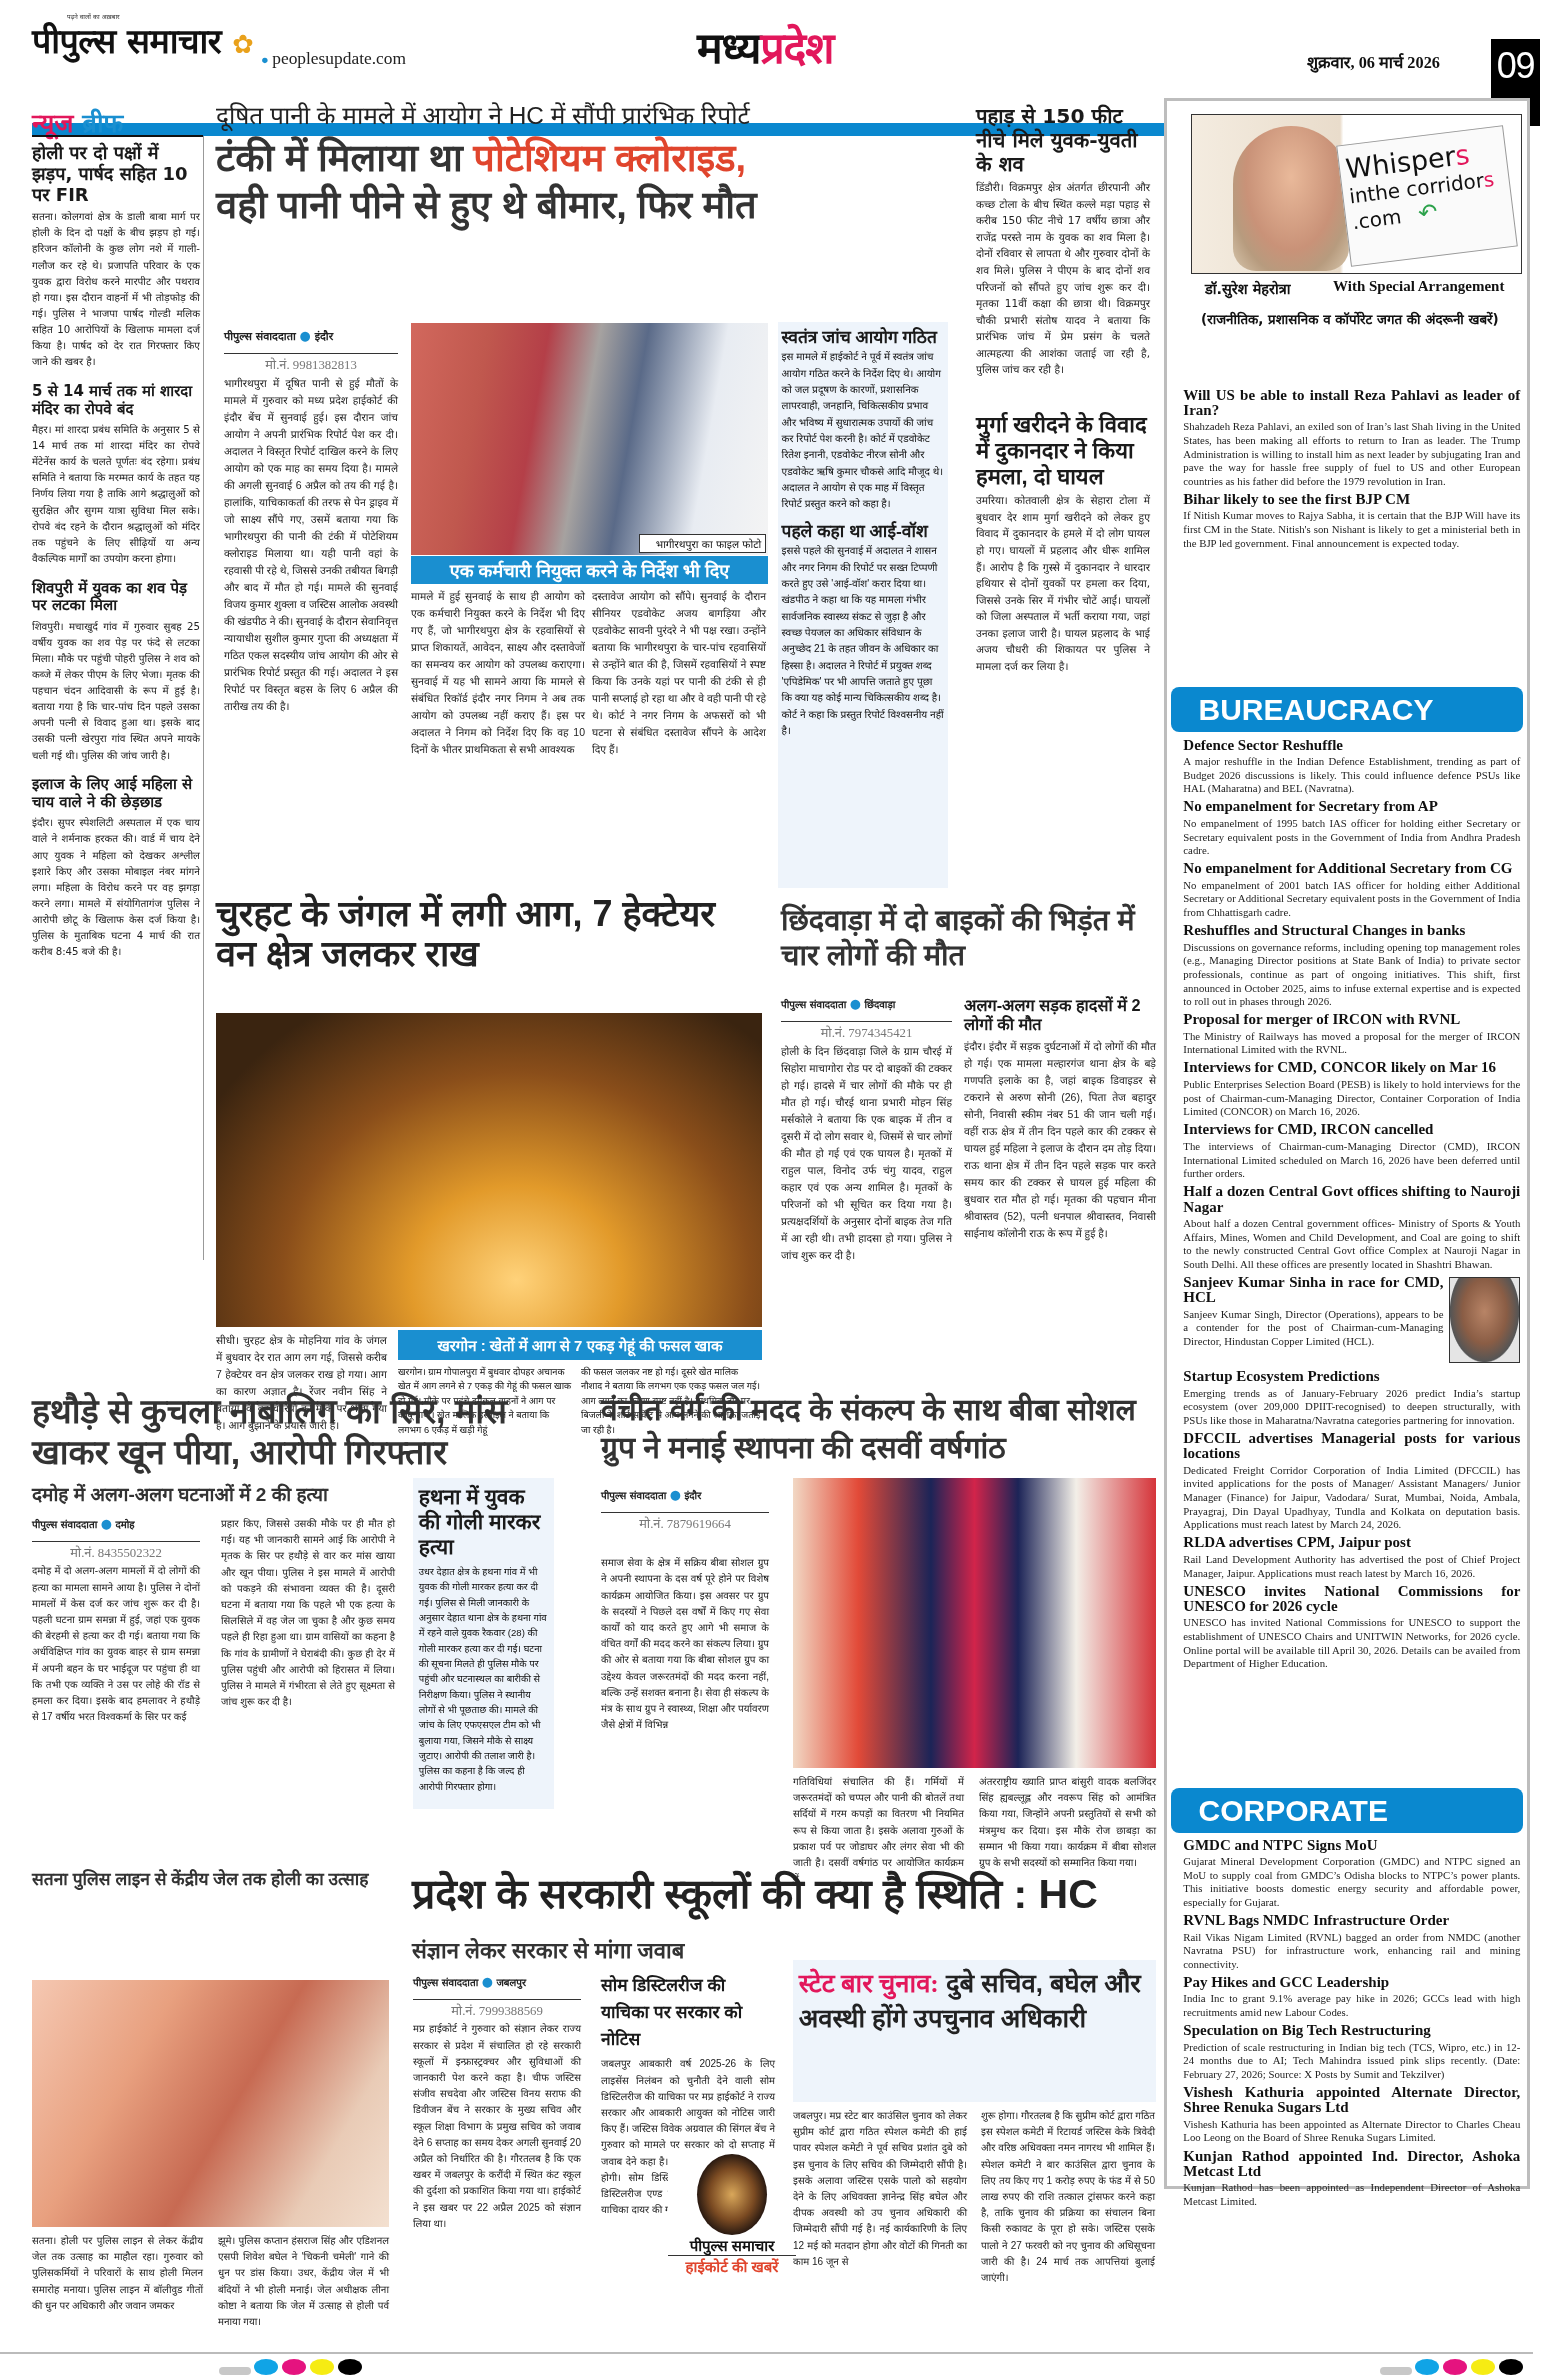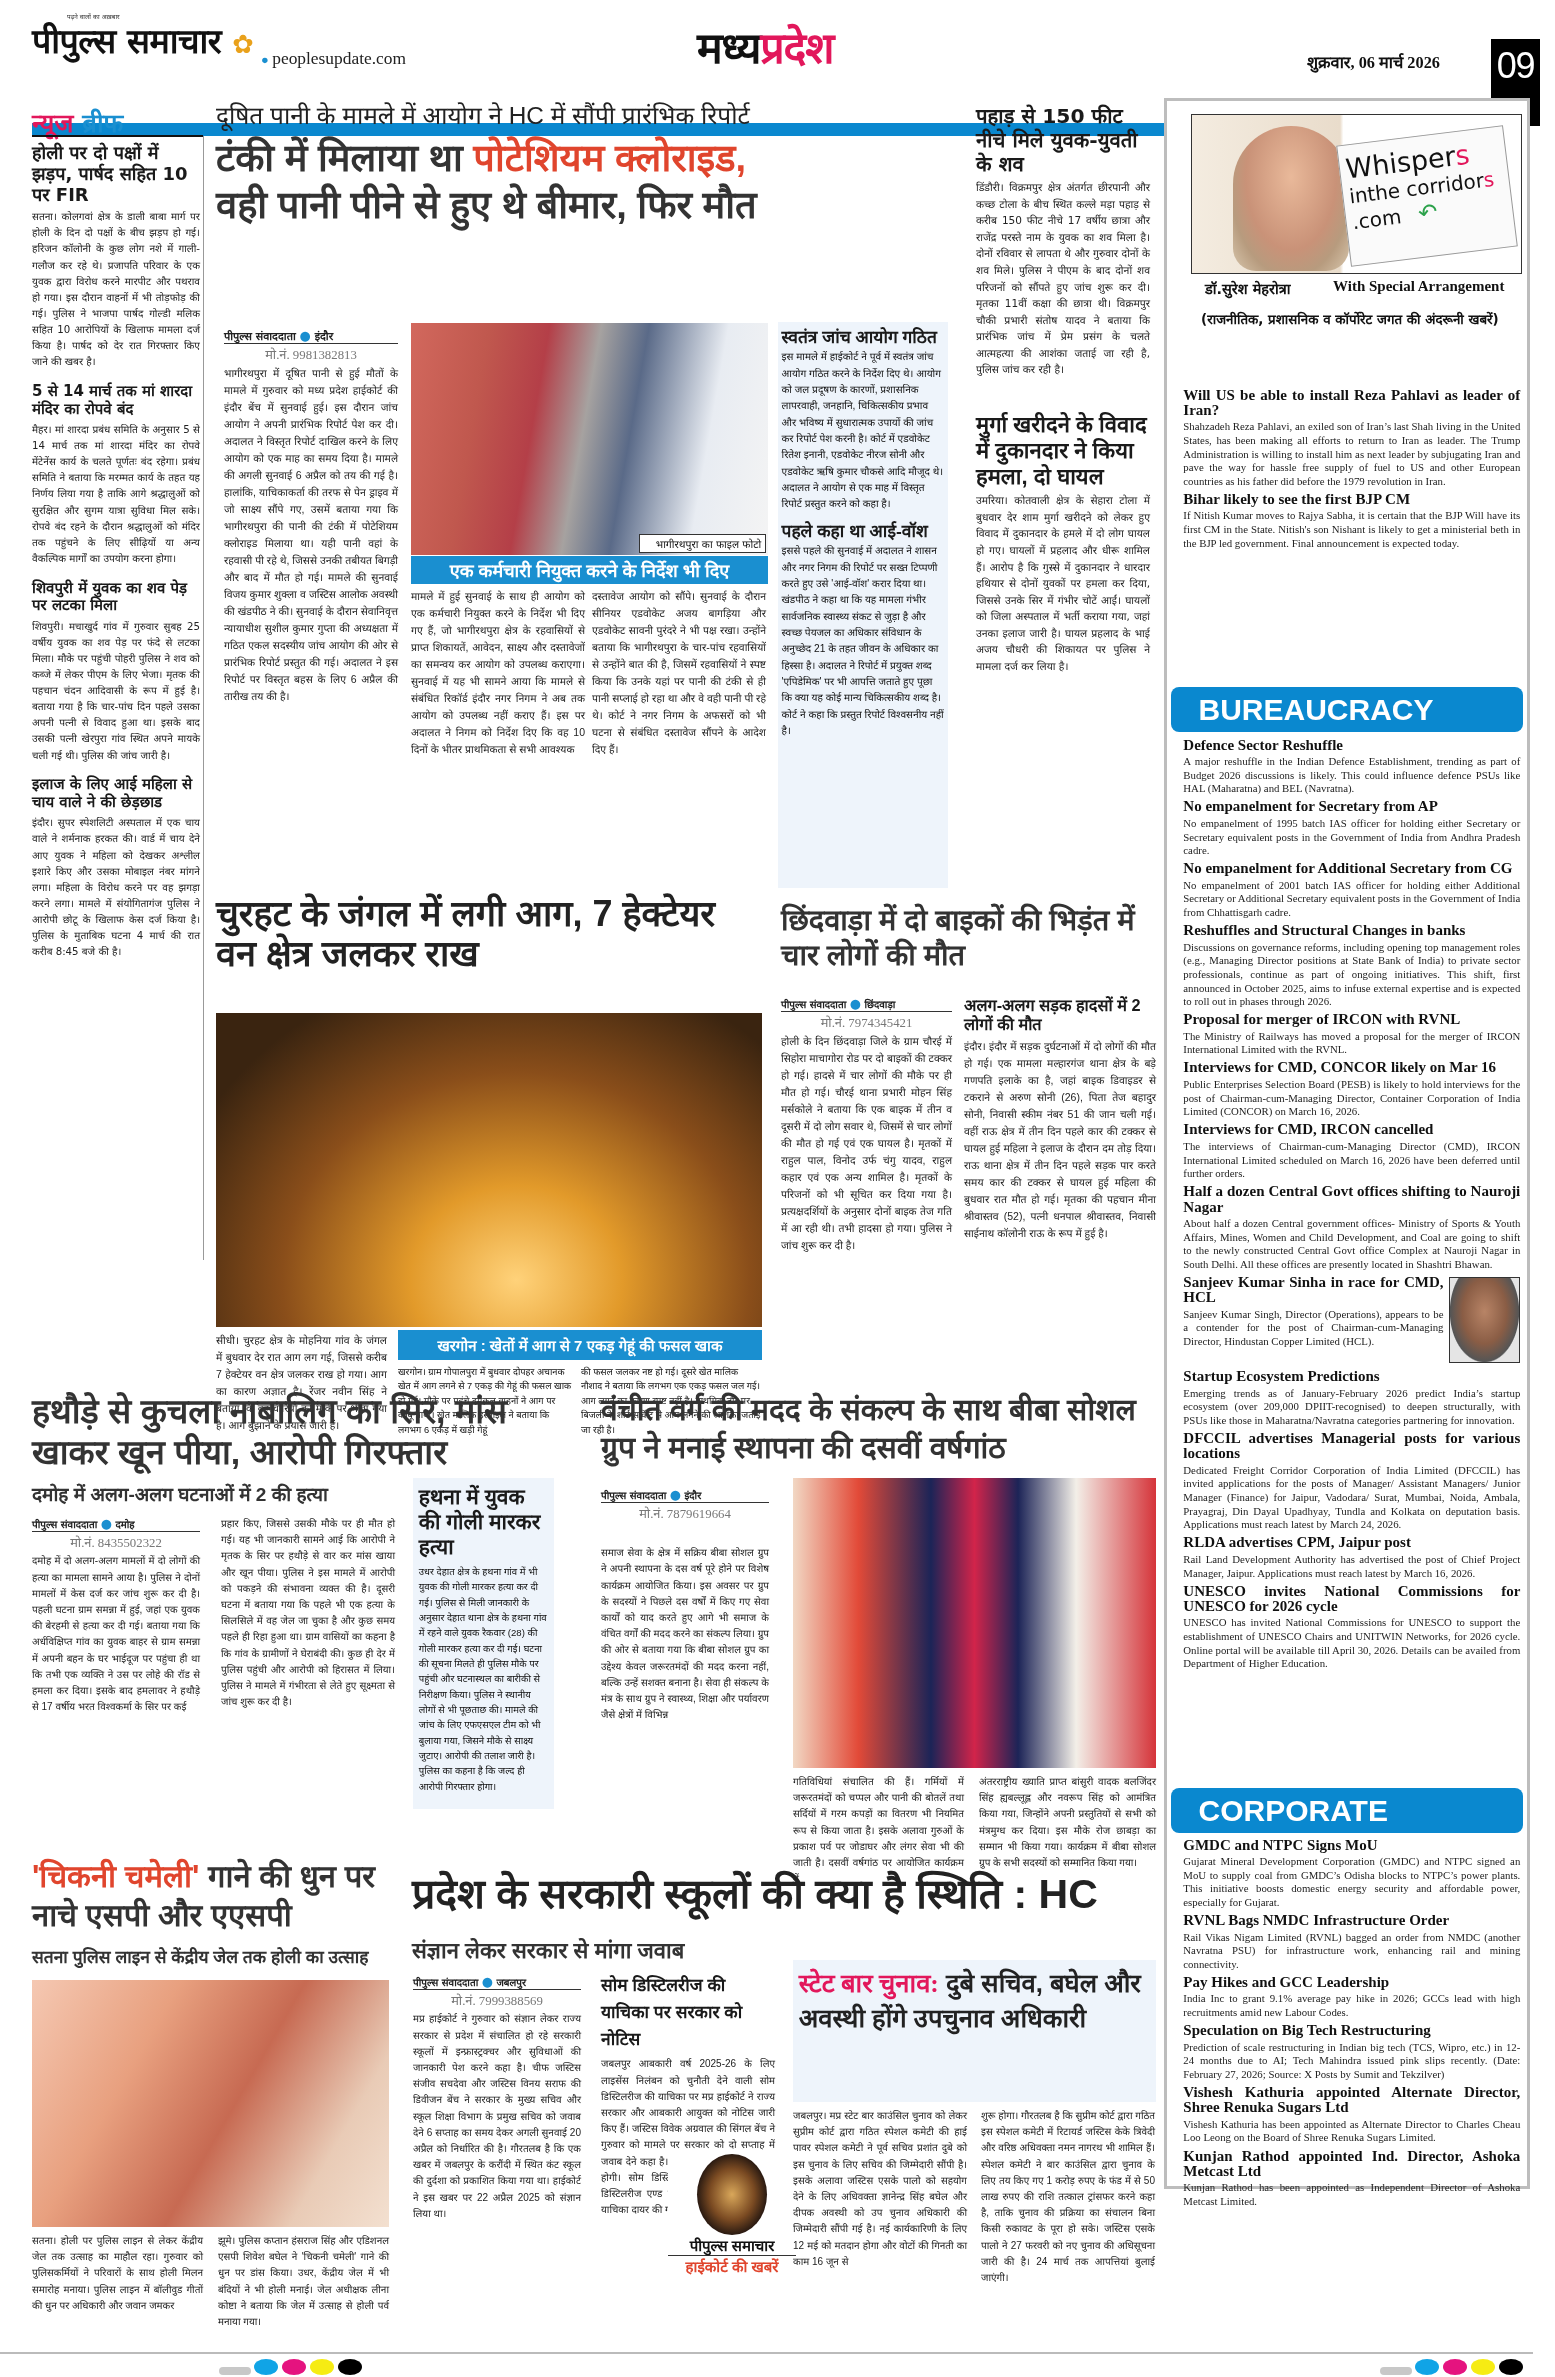--- a/index.html
+++ b/index.html
@@ -18,21 +18,21 @@
   .section-title .a { color: #111; }
   .section-title .b { color: #e2175b; }
   .date { left: 1307px; top: 51px; font-size: 16.3px; color: #111; font-family: "Liberation Serif", serif; font-weight: 700; }
   .pageno { left: 1491px; top: 39px; width: 49px; height: 87px; background: #000; color: #fff; font-size: 36px; font-family: "Liberation Sans", sans-serif; text-align: center; padding-top: 5.8px; letter-spacing: -1.2px; }
   .blue-bar { left: 32px; top: 123px; width: 1461px; height: 12.8px; background: #0a88cf; }
 
   
   .hi-head { font-weight: 700; line-height: 1.18; color: #1a1a1a; }
   .body-txt { font-size: 11px; line-height: 1.58; text-align: justify; color: #222; }
   .body-cond { font-size: 10.5px; line-height: 1.62; text-align: justify; color: #222; font-family: "Liberation Sans", sans-serif; }
-  .byline { font-size: 11px; font-weight: 700; color: #222; border-bottom: 1.2px solid #333; padding-bottom: 0; }
+  .byline { font-size: 11px; font-weight: 700; color: #222; border-bottom: 1.2px solid #333; padding-bottom: 10px; }
   .byline .dot { color: #1a8fd0; font-size: 12.8px; }
   .mobile { font-size: 12.8px; color: #777; font-family: "Liberation Serif", serif; text-align: center; padding-top: 1.2px; }
   .photo { background: #888; overflow: hidden; }
   .caption-tag { background: #fff; color: #111; font-size: 10.5px; padding: 1.2px 3.5px; border: 0.6px solid #333; }
   .blue-strip { background: #1a8fd0; color: #fff; font-weight: 700; display: flex; align-items: center; justify-content: center; }
   .shade { background: #eef4fb; }
 
   
   .brief-title { left: 32px; top: 105px; font-size: 25.6px; font-weight: 700; }
   .brief-title .r { color: #e2175b; }
@@ -209,24 +209,20 @@
 </div>
 <div class="abs photo" style="left:793px; top:1478px; width:363px; height:290px; background:linear-gradient(90deg,#f2d8c4 0%,#e24a38 18%,#1c2457 38%,#d2244a 50%,#1c2457 62%,#f3efe8 78%,#d5343a 100%);"></div>
 <div class="abs" style="left:793px; top:1774px; width:171px;">
   <p class="body-cond" style="font-size:10px;">गतिविधियां संचालित की हैं। गर्मियों में जरूरतमंदों को चप्पल और पानी की बोतलें तथा सर्दियों में गरम कपड़ों का वितरण भी नियमित रूप से किया जाता है। इसके अलावा गुरुओं के प्रकाश पर्व पर जोडाघर और लंगर सेवा भी की जाती है। दसवीं वर्षगांठ पर आयोजित कार्यक्रम में</p>
 </div>
 <div class="abs" style="left:979px; top:1774px; width:177px;">
   <p class="body-cond" style="font-size:10px;">अंतरराष्ट्रीय ख्याति प्राप्त बांसुरी वादक बलजिंदर सिंह ह्यबल्लूह्ल और नवरूप सिंह को आमंत्रित किया गया, जिन्होंने अपनी प्रस्तुतियों से सभी को मंत्रमुग्ध कर दिया। इस मौके रोज छाबड़ा का सम्मान भी किया गया। कार्यक्रम में बीबा सोशल ग्रुप के सभी सदस्यों को सम्मानित किया गया।</p>
 </div>
 
 <div class="abs" style="left:32px; top:1858px; width:360px;">
-  <h2 class="hi-head cond" style="font-size:31px; color:#333; line-height:1.25;">
-    <span style="color:#e0452d;">'चिकनी चमेली'</span>
-    <span>गाने की धुन पर नाचे एसपी और एएसपी</span>
-  </h2>
   <div class="cond" style="font-size:17.4px; font-weight:700; color:#333; margin-top:8.1px;">सतना पुलिस लाइन से केंद्रीय जेल तक होली का उत्साह</div>
 </div>
 <div class="abs photo" style="left:32px; top:1980px; width:357px; height:247px; background:linear-gradient(120deg,#f5c8b2 0%,#e8a07f 30%,#c76a52 55%,#e9cbb6 80%,#f3e0d0 100%);"></div>
 <div class="abs" style="left:32px; top:2233px; width:171px;">
   <p class="body-cond" style="font-size:10px;">सतना। होली पर पुलिस लाइन से लेकर केंद्रीय जेल तक उत्साह का माहौल रहा। गुरुवार को पुलिसकर्मियों ने परिवारों के साथ होली मिलन समारोह मनाया। पुलिस लाइन में बॉलीवुड गीतों की धुन पर अधिकारी और जवान जमकर</p>
 </div>
 <div class="abs" style="left:218px; top:2233px; width:171px;">
   <p class="body-cond" style="font-size:10px;">झूमे। पुलिस कप्तान हंसराज सिंह और एडिशनल एसपी शिवेश बघेल ने 'चिकनी चमेली' गाने की धुन पर डांस किया। उधर, केंद्रीय जेल में भी बंदियों ने भी होली मनाई। जेल अधीक्षक लीना कोष्टा ने बताया कि जेल में उत्साह से होली पर्व मनाया गया।</p>
 </div>
 

